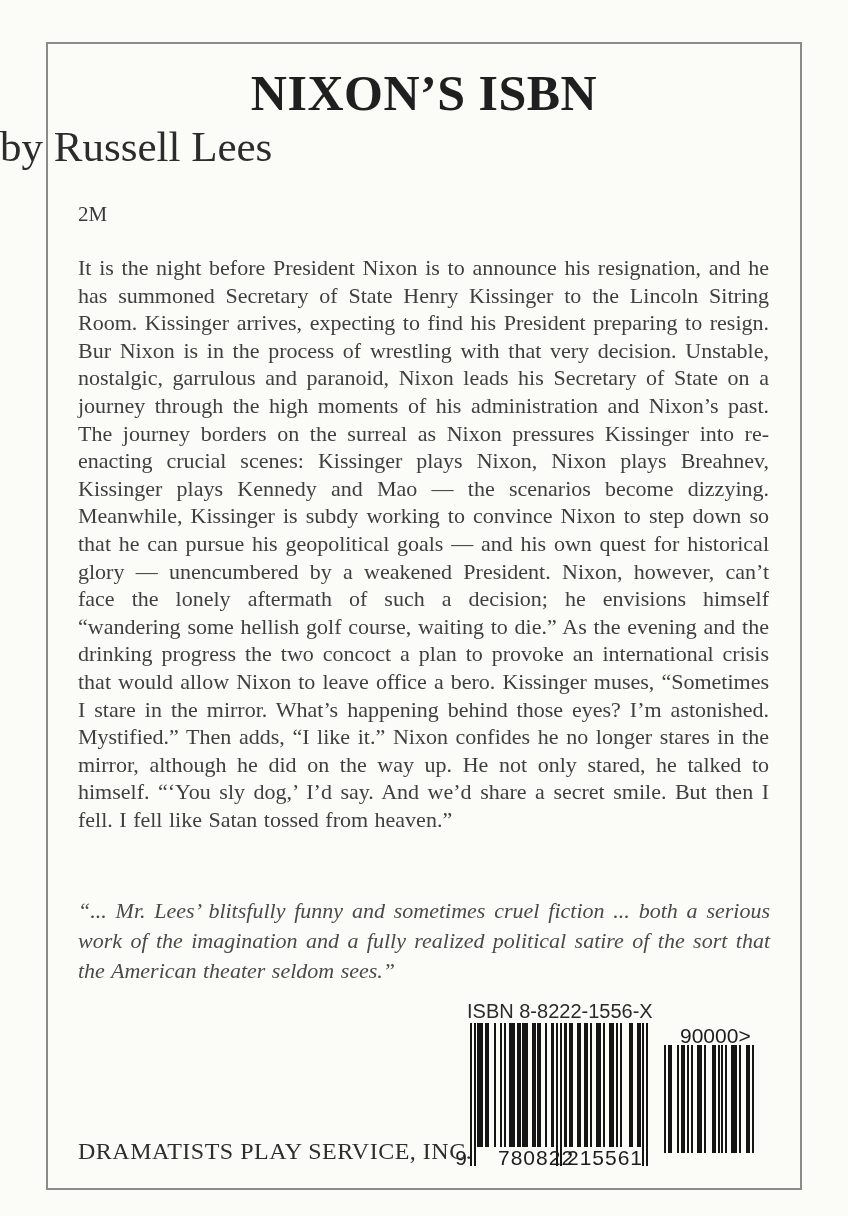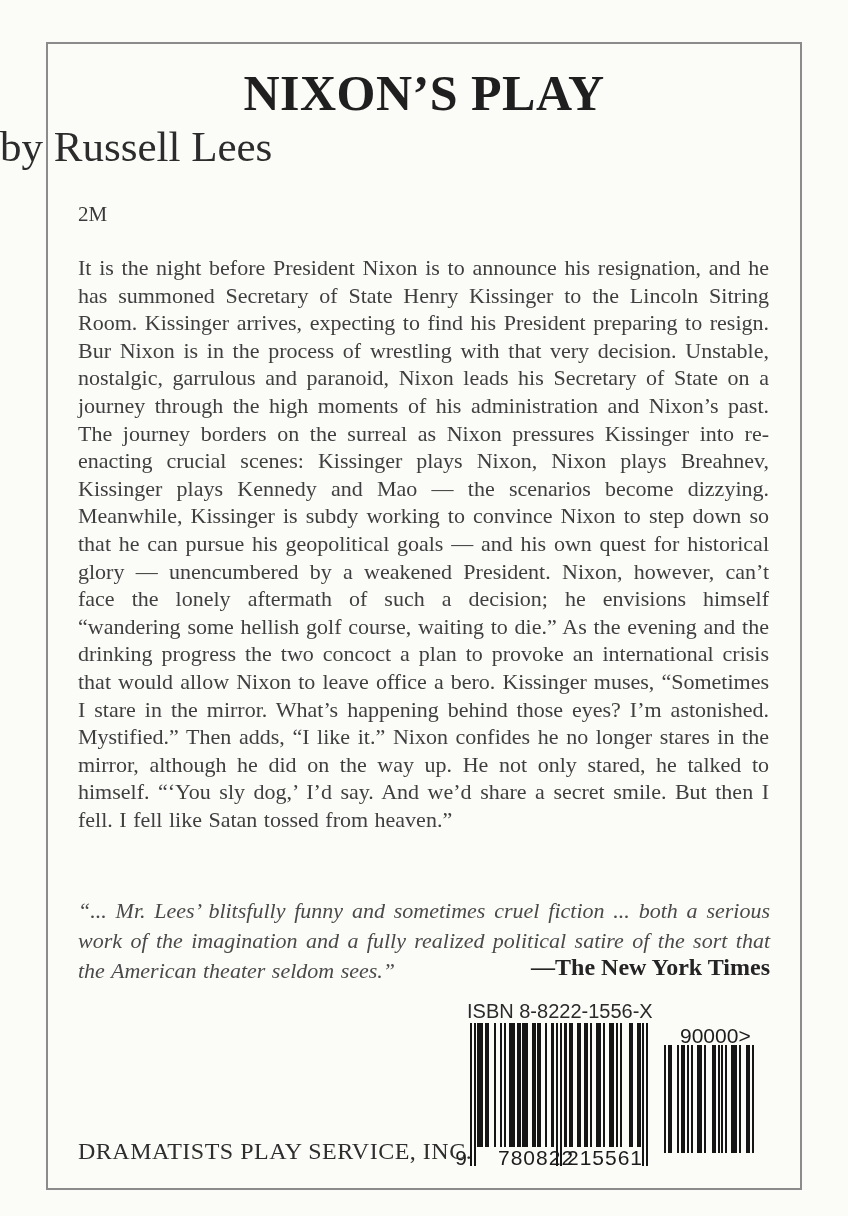--- a/index.html
+++ b/index.html
@@ -147,29 +147,28 @@
     width: 92px;
     height: 108px;
   }
   svg rect { fill: #151515; }
 </style>
 </head>
 <body>
 
 <div class="frame"></div>
 
-<div class="title">NIXON’S PLAY</div>
+<div class="title">NIXON’S ISBN</div>
 <div class="byline">by Russell Lees</div>
 <div class="cast-note">2M</div>
 
 <div class="synopsis">It is the night before President Nixon is to announce his resignation, and he has summoned Secretary of State Henry Kissinger to the Lincoln Sitring Room. Kissinger arrives, expecting to find his President preparing to resign. Bur Nixon is in the process of wrestling with that very decision. Unstable, nostalgic, garrulous and paranoid, Nixon leads his Secretary of State on a journey through the high moments of his administration and Nixon’s past. The journey borders on the surreal as Nixon pressures Kissinger into re-enacting crucial scenes: Kissinger plays Nixon, Nixon plays Breahnev, Kissinger plays Kennedy and Mao — the scenarios become dizzying. Meanwhile, Kissinger is subdy working to convince Nixon to step down so that he can pursue his geopolitical goals — and his own quest for historical glory — unencumbered by a weakened President. Nixon, however, can’t face the lonely aftermath of such a decision; he envisions himself “wandering some hellish golf course, waiting to die.” As the evening and the drinking progress the two concoct a plan to provoke an international crisis that would allow Nixon to leave office a bero. Kissinger muses, “Sometimes I stare in the mirror. What’s happening behind those eyes? I’m astonished. Mystified.” Then adds, “I like it.” Nixon confides he no longer stares in the mirror, although he did on the way up. He not only stared, he talked to himself. “‘You sly dog,’ I’d say. And we’d share a secret smile. But then I fell. I fell like Satan tossed from heaven.”</div>
 
 <div class="review">
   <div class="review-quote">“... Mr. Lees’ blitsfully funny and sometimes cruel fiction ... both a serious work of the imagination and a fully realized political satire of the sort that the American theater seldom sees.”</div>
-  <div class="review-attrib">—The New York Times</div>
 </div>
 
 <div class="barcode-area">
   <div class="isbn-label">ISBN 8-8222-1556-X</div>
   <div class="ean13-wrap">
     <svg width="178" height="143" viewBox="0 0 95 100" preserveAspectRatio="none" shape-rendering="crispEdges">
         <rect x="0" y="0" width="1" height="100" fill="#151515"></rect>
         <rect x="2" y="0" width="1" height="100" fill="#151515"></rect>
         <rect x="4" y="0" width="3" height="87" fill="#151515"></rect>
         <rect x="8" y="0" width="2" height="87" fill="#151515"></rect>

